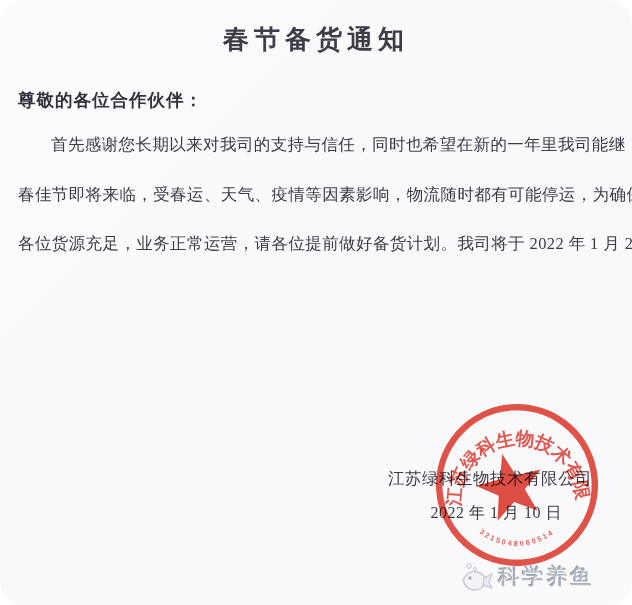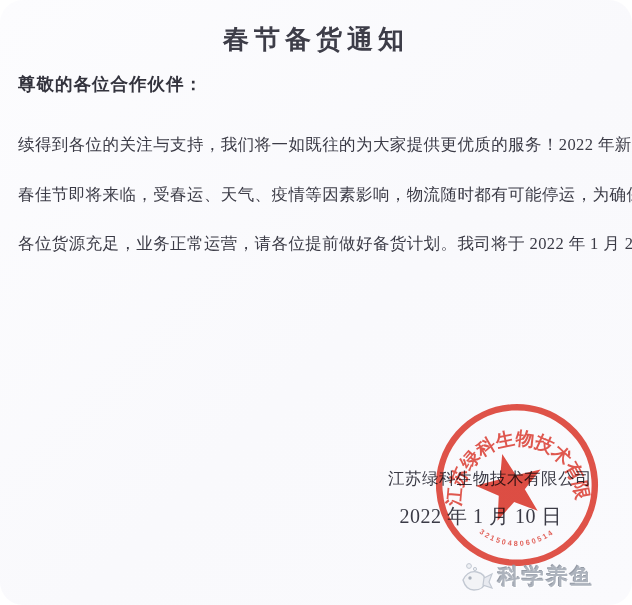--- a/index.html
+++ b/index.html
@@ -13,68 +13,68 @@
     background:linear-gradient(135deg,#fcfcfe 0%,#f9f9fc 55%,#fafafd 100%);
     color:#3a3a45;
     border-radius:23px;
   }
   .title{
     position:absolute;top:22px;left:0;width:100%;
     text-align:center;font-size:26px;font-weight:bold;
     letter-spacing:5px;color:#3d3d48;margin:0;
   }
   .salutation{
-    position:absolute;top:72px;left:18px;
+    position:absolute;top:88px;left:18px;
     font-size:17.5px;font-weight:bold;color:#33333d;
     letter-spacing:1px;
   }
   .body-block{
     position:absolute;top:120px;left:18px;right:16px;
     font-size:16.5px;line-height:49.5px;color:#3b3b46;
     letter-spacing:0.4px;
   }
   .line{white-space:nowrap;}
   .indent{text-indent:2em;}
   .wishes{margin-top:4px;}
   .sign-company{
     position:absolute;top:468px;right:40px;
     font-size:16.5px;color:#3b3b46;letter-spacing:0.5px;
   }
   .sign-date{
     position:absolute;top:503px;right:70px;
-    font-size:20px;color:#3b3b46;letter-spacing:0.5px;
+    font-size:16px;color:#3b3b46;letter-spacing:0.5px;
   }
   .stamp{
     position:absolute;left:429px;top:397px;
     width:176px;height:176px;
     mix-blend-mode:multiply;opacity:0.92;
     transform:rotate(-4deg);
   }
   .watermark{
     position:absolute;right:38px;top:561px;
     display:flex;align-items:center;gap:5px;
   }
   .watermark .wm-label{
     font-family:"Liberation Sans","DejaVu Sans",sans-serif;
-    font-size:22px;font-weight:bold;color:#adb3bd;
+    font-size:22px;font-weight:normal;color:#adb3bd;
     letter-spacing:2px;
     text-shadow:1px 1px 0 #ffffff,-1px -1px 0 #959ba6;
   }
 </style>
 </head>
 <body>
 
 <div class="page">
 
   <h1 class="title">春节备货通知</h1>
 
   <div class="salutation">尊敬的各位合作伙伴：</div>
 
   <div class="body-block">
-    <div class="line">续得到各位的关注与支持，我们将一如既往的为大家提供更优质的服务！2022 年新</div>
+    <div class="line indent">首先感谢您长期以来对我司的支持与信任，同时也希望在新的一年里我司能继</div>
     <div class="line">春佳节即将来临，受春运、天气、疫情等因素影响，物流随时都有可能停运，为确保</div>
     <div class="line">各位货源充足，业务正常运营，请各位提前做好备货计划。我司将于 2022 年 1 月 26</div>
   </div>
 
   <div class="sign-company">江苏绿科生物技术有限公司</div>
   <div class="sign-date">2022 年 1 月 10 日</div>
 
   <svg class="stamp" viewBox="0 0 190 190" aria-hidden="true">
     <defs>
       <path id="arcPath" d="M 32.5,113.9 A 61,61 0 1 1 157.5,113.9" fill="none"></path>

